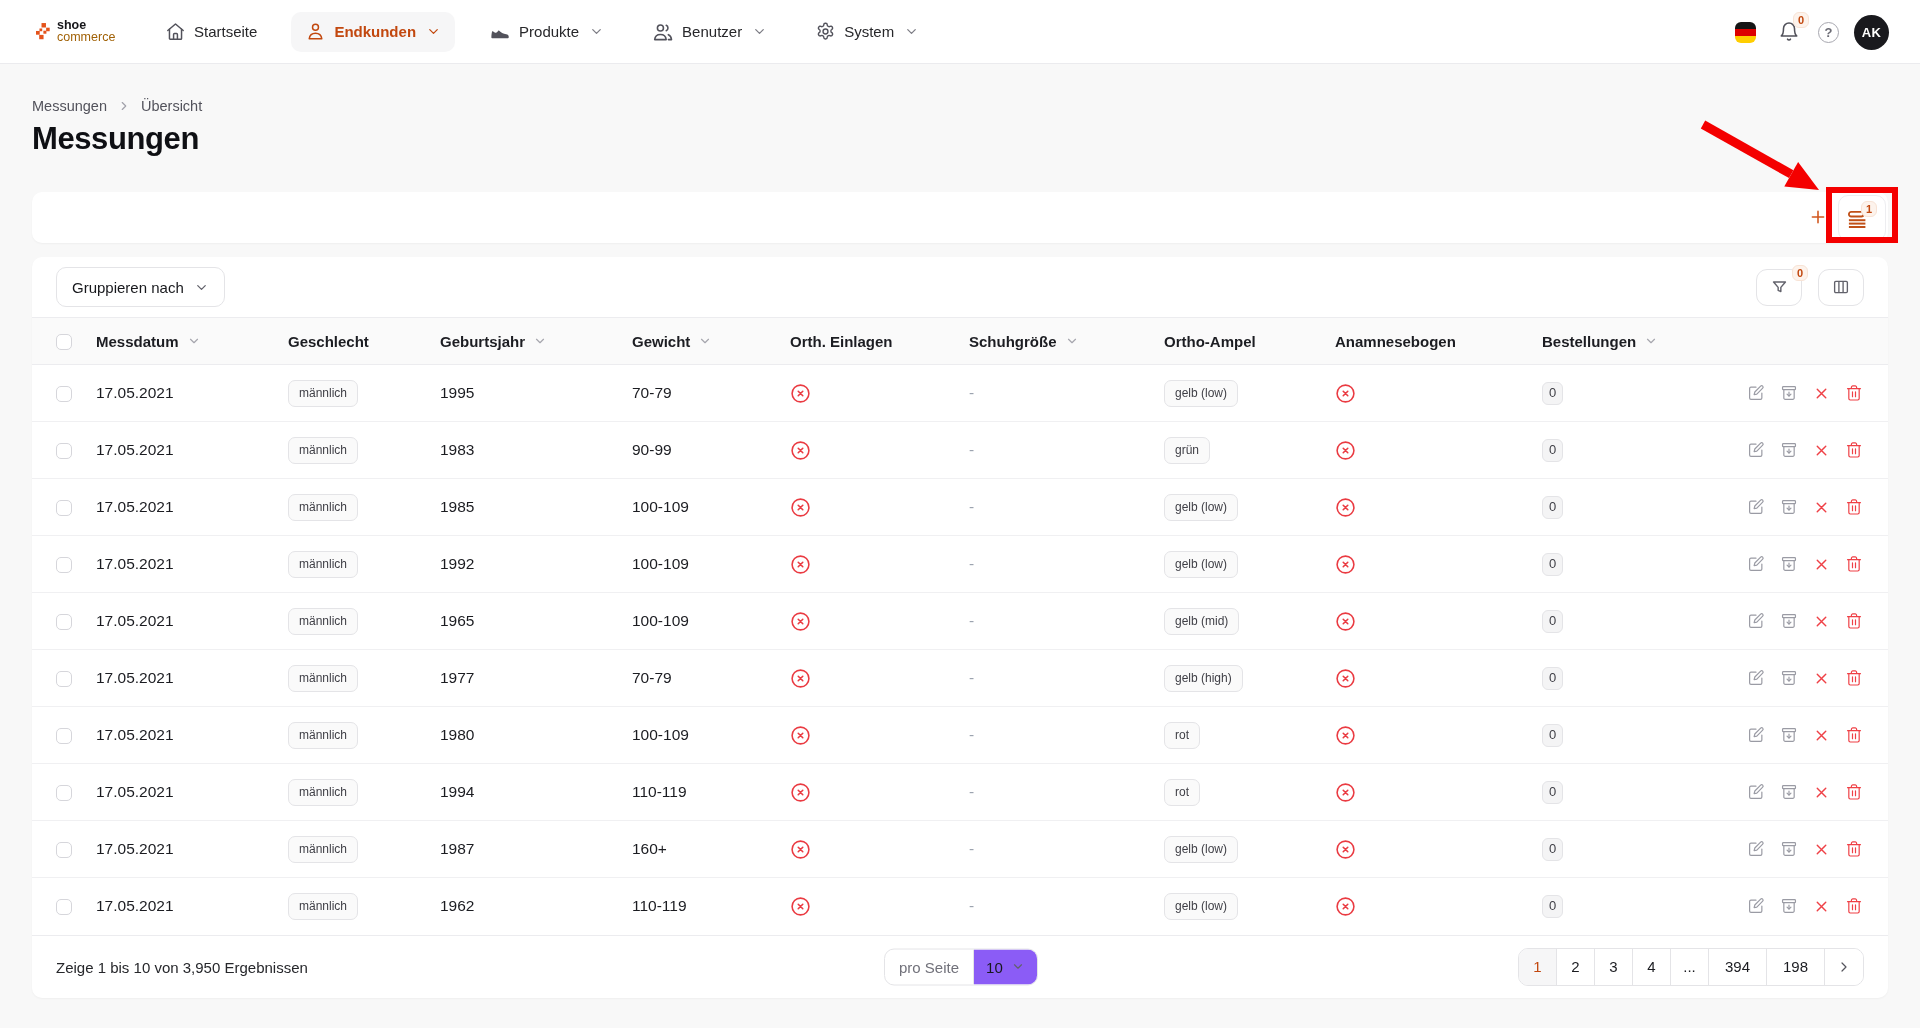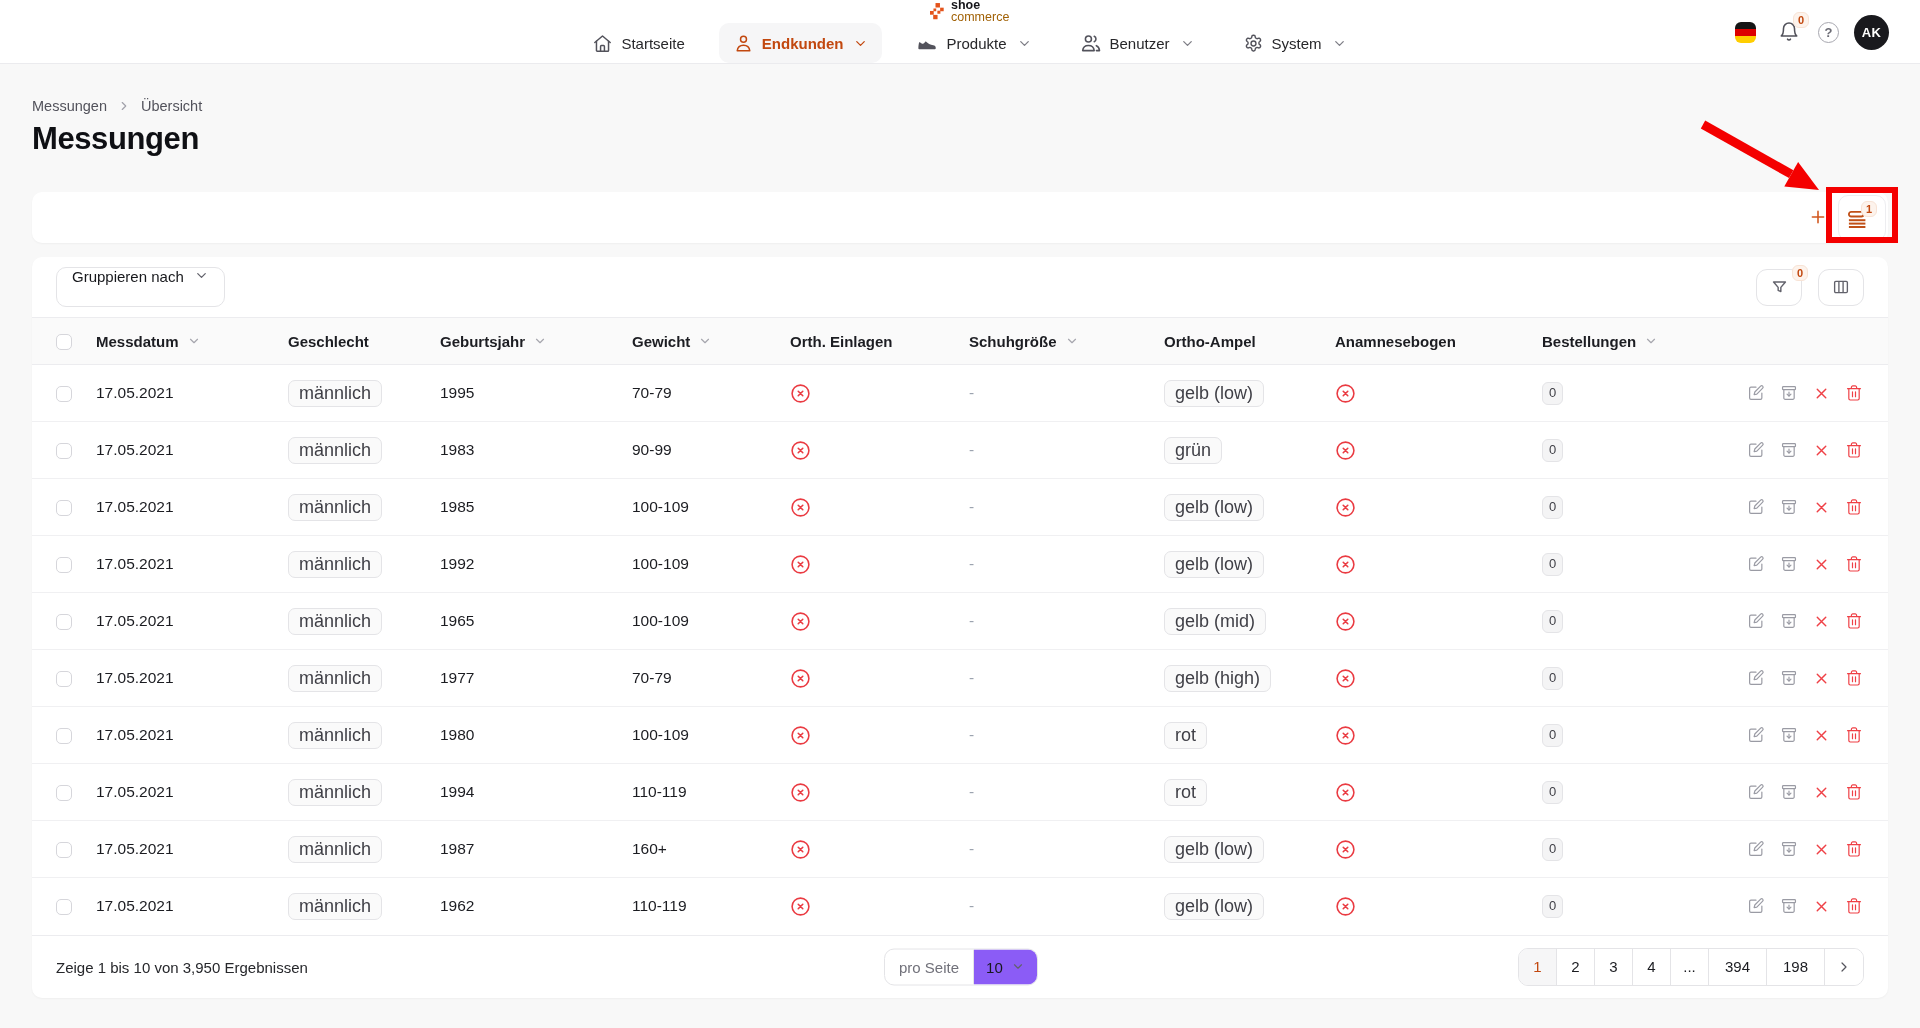--- a/index.html
+++ b/index.html
@@ -30,21 +30,21 @@
     position:relative;
     overflow:hidden;
     -webkit-font-smoothing:antialiased;
   }
   svg{display:block;}
 
   
   .topnav{
     position:absolute;top:0;left:0;width:1920px;height:64px;
     background:#fff;border-bottom:1px solid #ebebee;
-    display:flex;align-items:center;flex-direction:column;
+    display:flex;align-items:center;
   }
   .logo{display:flex;align-items:center;gap:5px;margin-left:36px;width:96px;}
   .logo-text{display:flex;flex-direction:column;line-height:11.5px;}
   .logo-line1{font-size:12.5px;font-weight:700;color:#151519;}
   .logo-line2{font-size:12.5px;font-weight:400;color:#a16207;}
   .nav-items{display:flex;align-items:center;margin-left:19px;gap:20px;}
   .nav-item{
     display:flex;align-items:center;gap:8px;height:40px;padding:0 14px;
     border-radius:10px;font-size:15px;font-weight:500;color:#27272a;
     cursor:pointer;background:transparent;border:none;
@@ -95,21 +95,21 @@
   
   .table-card{
     position:absolute;left:32px;top:257px;width:1856px;height:741px;
     background:#fff;border-radius:10px;box-shadow:0 1px 2px rgba(16,18,20,.04);
     display:flex;flex-direction:column;
   }
   .controls-row{position:relative;height:60px;flex:0 0 auto;}
   .groupby-btn{
     position:absolute;left:24px;top:10px;height:40px;padding:0 15px;
     background:#fff;border:1px solid var(--border);border-radius:10px;
-    display:flex;align-items:flex-start;gap:10px;font-size:15px;color:var(--text);cursor:pointer;
+    display:flex;align-items:center;gap:10px;font-size:15px;color:var(--text);cursor:pointer;
     font-family:inherit;
   }
   .groupby-btn .chev{color:#62626b;}
   .controls-right{position:absolute;right:24px;top:0;height:60px;display:flex;align-items:center;gap:16px;}
   .search-box{
     width:246px;height:34px;border:1px solid var(--border);border-radius:10px;
     display:flex;align-items:center;padding:0 12px;gap:9px;background:#fff;color:#9a9aa3;
   }
   .search-box input{
     border:none;outline:none;flex:1;font-size:15px;color:var(--text);background:transparent;
@@ -138,21 +138,21 @@
     font-size:15.5px;color:#1b1c21;white-space:nowrap;
   }
   .grid tbody tr:last-child td{border-bottom:none;}
   .cb{
     width:16px;height:16px;border:1.5px solid #d6d6db;border-radius:5px;background:#fff;
     display:inline-block;vertical-align:middle;cursor:pointer;
   }
   .cell-pad{padding-left:24px;}
   .chip{
     display:inline-block;padding:4px 10px 5px;border:1px solid var(--border);border-radius:7px;
-    background:var(--chip-bg);font-size:18px;color:var(--text-2);line-height:16px;
+    background:var(--chip-bg);font-size:12px;color:var(--text-2);line-height:16px;
   }
   .mini-chip{
     display:inline-block;min-width:21px;padding:2px 5px 3px;border:1px solid var(--border);border-radius:6px;
     background:#f4f4f5;font-size:13px;color:var(--text-2);text-align:center;line-height:16px;
   }
   .cx{color:#ea3b42;}
   .dash{color:#9ca3af;}
   .row-actions{display:flex;align-items:center;gap:15px;justify-content:flex-end;padding-right:25px;}
   .act{background:none;border:none;cursor:pointer;padding:0;display:flex;align-items:center;justify-content:center;}
   .act.gray{color:#9a9ba4;}

